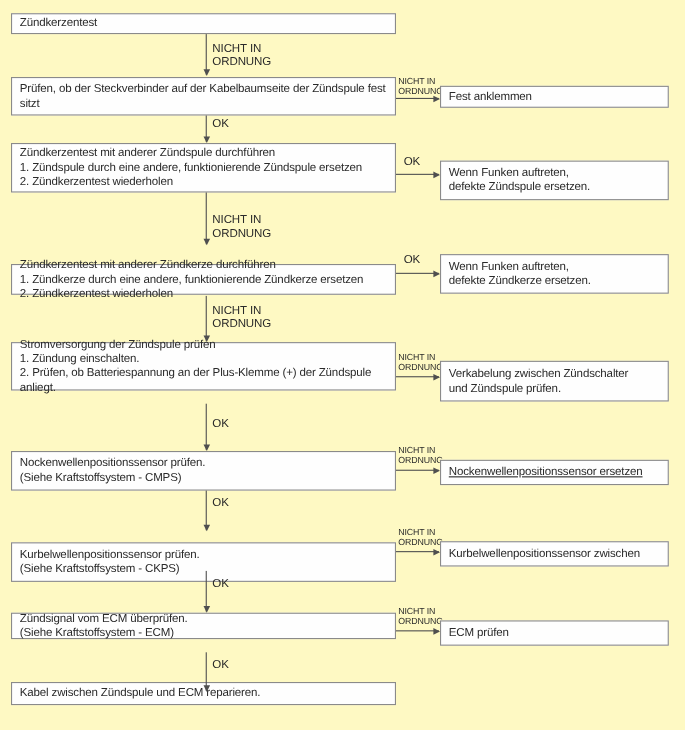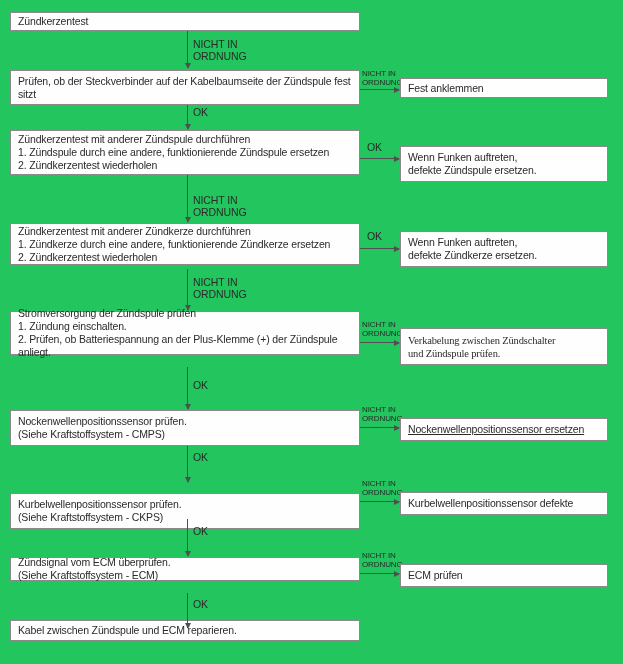--- a/index.html
+++ b/index.html
@@ -1,18 +1,18 @@
 <!DOCTYPE html>
 <html><head>
 <meta charset="utf-8">
 <title>Zündkerzentest</title>
 <style>
   html,body { margin:0; padding:0; background:#ffffff; }
   .canvas {
-    position:relative; width:623px; height:664px; background:#22c55e;
+    position:relative; width:623px; height:664px; background:#fef9c3;
     font-family:"Liberation Sans", sans-serif; color:#2a2a2a; overflow:hidden;
   }
   .box, .sbox {
     position:absolute; box-sizing:border-box;
     border:1px solid #8a8a8a; background:#fefefe;
     display:flex; align-items:center;
     font-size:10.5px; line-height:13px; letter-spacing:-0.15px;
     white-space:pre-line; color:#2a2a2a;
   }
   .box  { left:10px;  width:350px; padding:2px 7px; }
@@ -41,21 +41,21 @@
 </head>
 <body>
 
 <div class="canvas">
 
   <div class="box" style="top:12px;  height:19px;">Zündkerzentest</div>
   <div class="box" style="top:70px;  height:35px;">Prüfen, ob der Steckverbinder auf der Kabelbaumseite der Zündspule fest sitzt</div>
   <div class="box" style="top:130px; height:45px;">Zündkerzentest mit anderer Zündspule durchführen
 1. Zündspule durch eine andere, funktionierende Zündspule ersetzen
 2. Zündkerzentest wiederholen</div>
-  <div class="box" style="top:223px; height:42px;">Zündkerzentest mit anderer Zündkerze durchführen
+  <div class="box" style="top:240px; height:28px;">Zündkerzentest mit anderer Zündkerze durchführen
 1. Zündkerze durch eine andere, funktionierende Zündkerze ersetzen
 2. Zündkerzentest wiederholen</div>
   <div class="box" style="top:311px; height:44px;">Stromversorgung der Zündspule prüfen
 1. Zündung einschalten.
 2. Prüfen, ob Batteriespannung an der Plus-Klemme (+) der Zündspule anliegt.</div>
   <div class="box" style="top:410px; height:36px;">Nockenwellenpositionssensor prüfen.
 (Siehe Kraftstoffsystem - CMPS)</div>
   <div class="box" style="top:483px; height:36px;margin-top:10px;">Kurbelwellenpositionssensor prüfen.
 (Siehe Kraftstoffsystem - CKPS)</div>
   <div class="box" style="top:557px; height:24px;">Zündsignal vom ECM überprüfen.
@@ -100,31 +100,31 @@
 defekte Zündspule ersetzen.</div>
 
   <div class="lbl" style="left:367px; top:231px;">OK</div>
   <div class="hline arrow" style="left:360px; top:248px; width:39px;"></div>
   <div class="sbox" style="top:231px; height:36px;">Wenn Funken auftreten,
 defekte Zündkerze ersetzen.</div>
 
   <div class="lbl-sm" style="left:362px; top:321px;">NICHT IN
 ORDNUNG</div>
   <div class="hline arrow" style="left:360px; top:342px; width:39px;"></div>
-  <div class="sbox" style="top:328px; height:37px;font-family:Liberation Serif, serif;">Verkabelung zwischen Zündschalter
+  <div class="sbox" style="top:328px; height:37px;">Verkabelung zwischen Zündschalter
 und Zündspule prüfen.</div>
 
   <div class="lbl-sm" style="left:362px; top:406px;">NICHT IN
 ORDNUNG</div>
   <div class="hline arrow" style="left:360px; top:427px; width:39px;"></div>
   <div class="sbox" style="top:418px; height:23px;text-decoration:underline;">Nockenwellenpositionssensor ersetzen</div>
 
   <div class="lbl-sm" style="left:362px; top:480px;">NICHT IN
 ORDNUNG</div>
   <div class="hline arrow" style="left:360px; top:501px; width:39px;"></div>
-  <div class="sbox" style="top:492px; height:23px;">Kurbelwellenpositionssensor defekte</div>
+  <div class="sbox" style="top:492px; height:23px;">Kurbelwellenpositionssensor zwischen</div>
 
   <div class="lbl-sm" style="left:362px; top:552px;">NICHT IN
 ORDNUNG</div>
   <div class="hline arrow" style="left:360px; top:573px; width:39px;"></div>
   <div class="sbox" style="top:564px; height:23px;">ECM prüfen</div>
 
 </div>
 
 </body></html>

